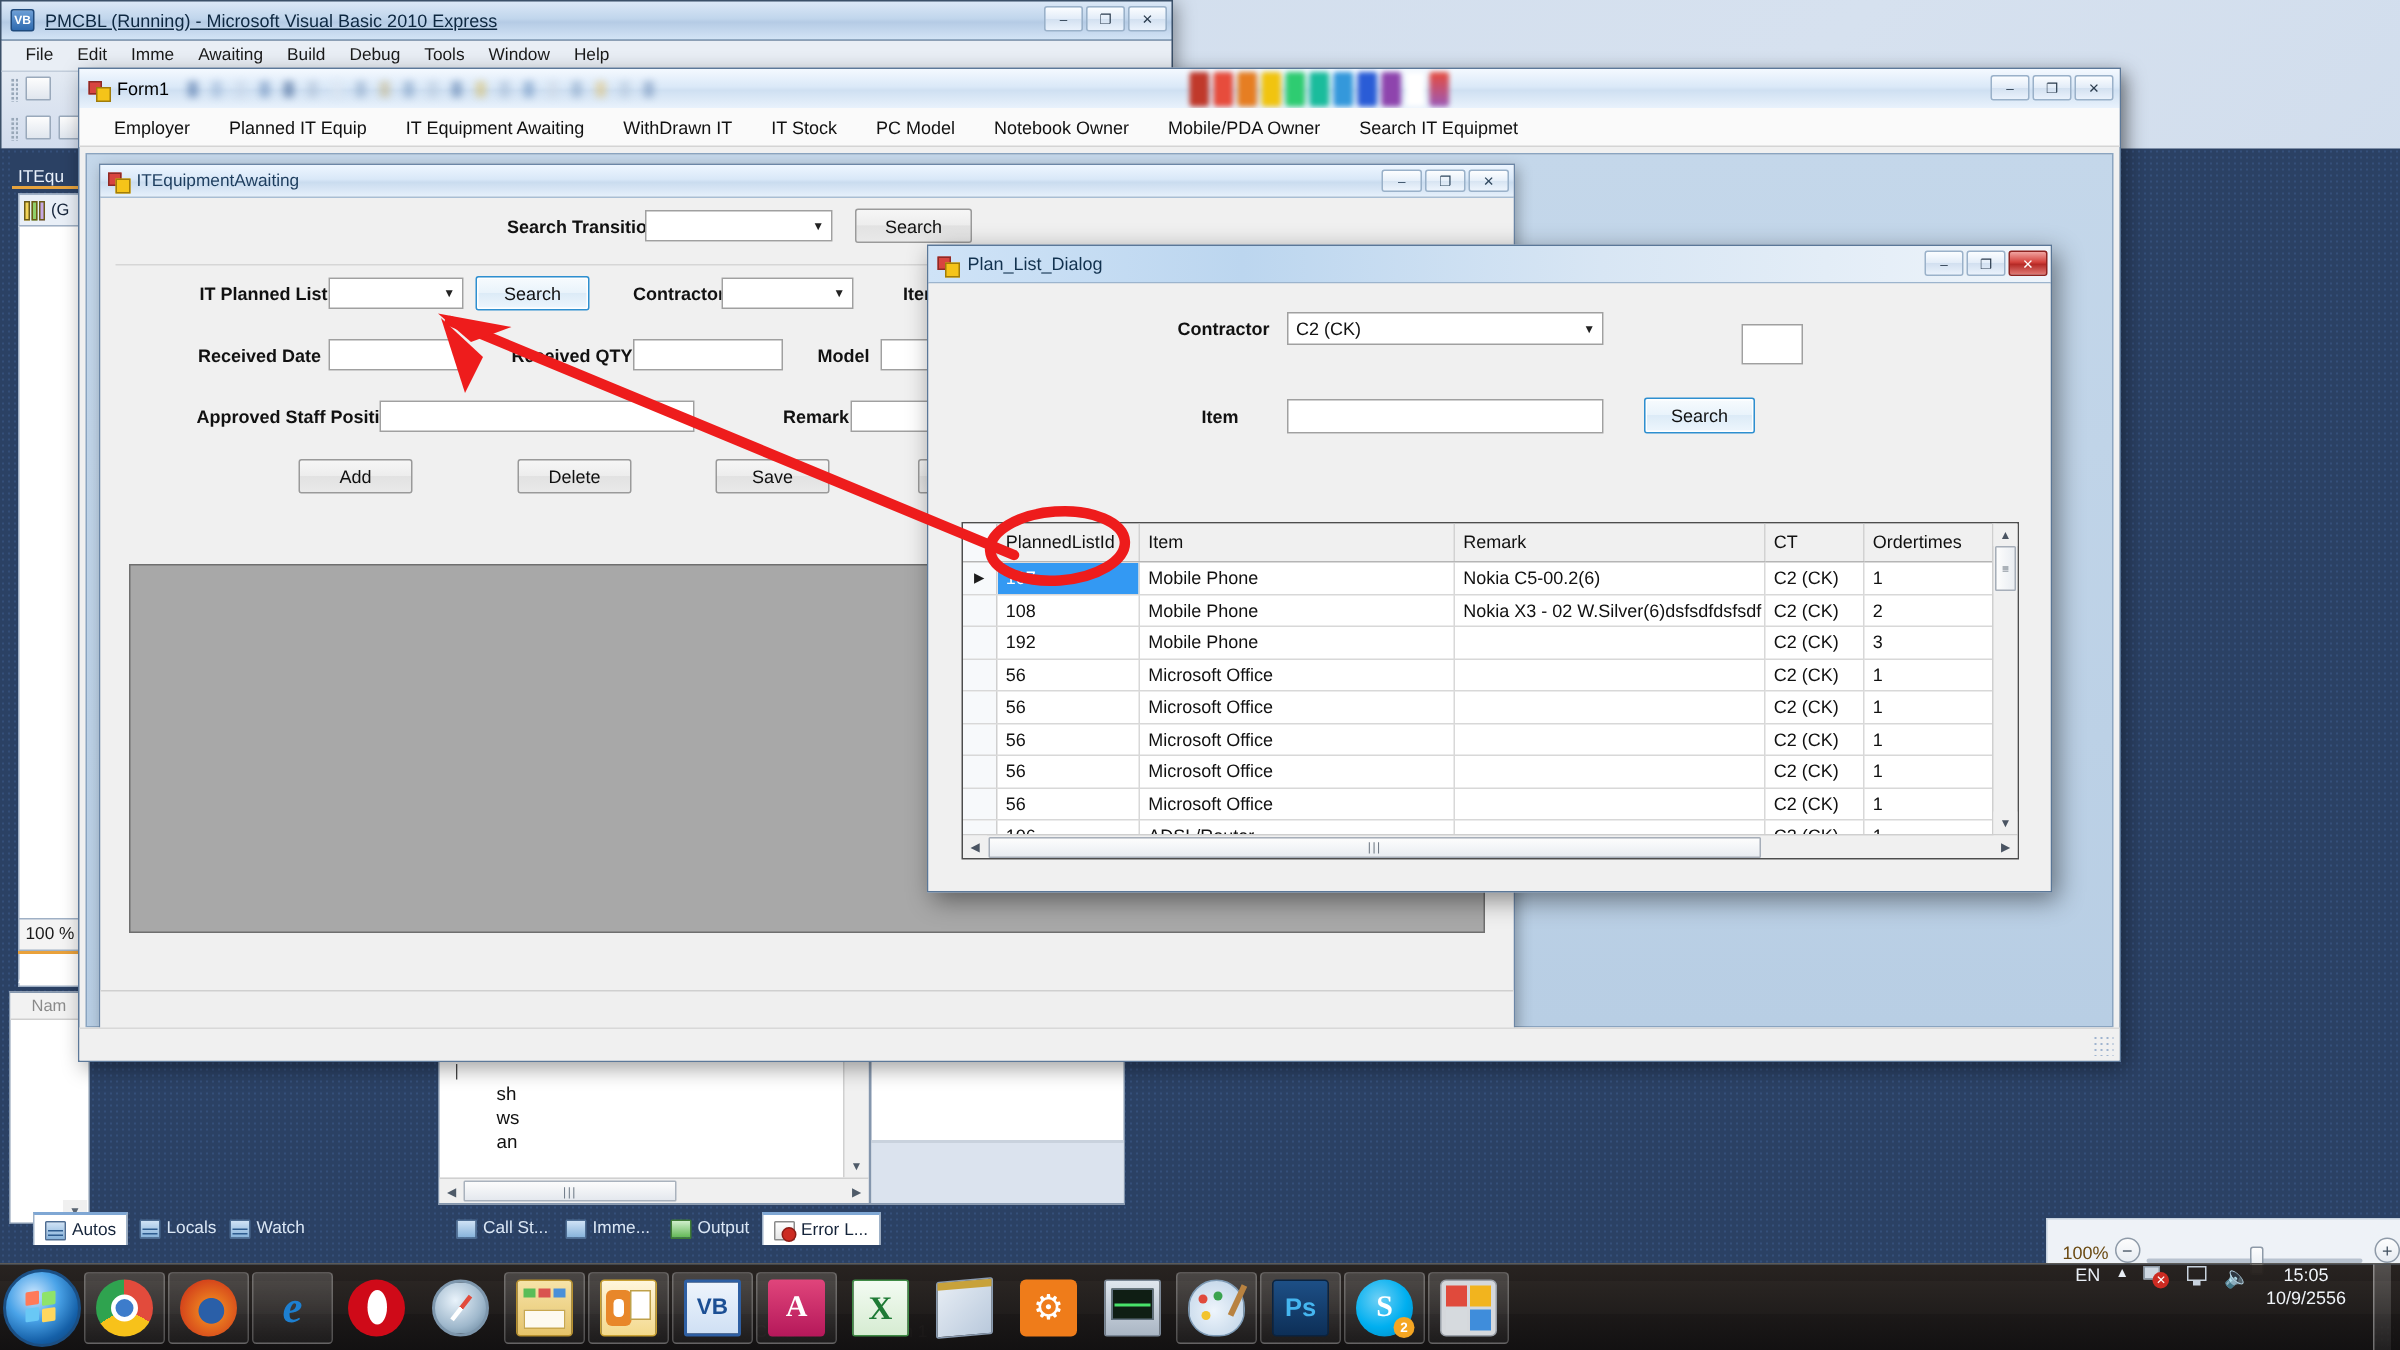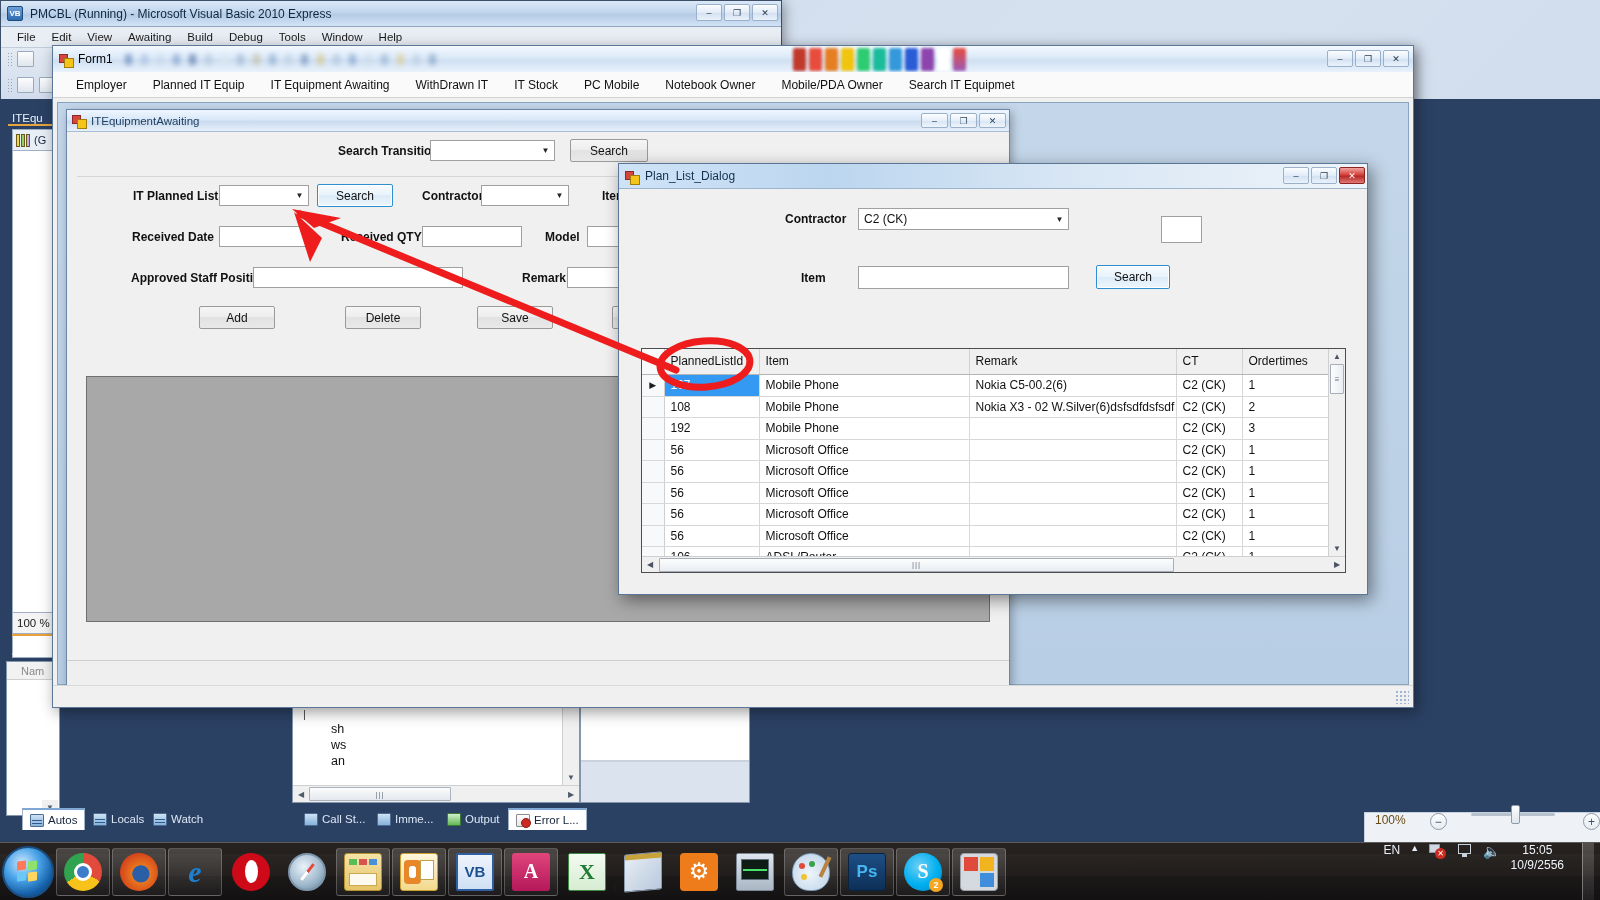--- a/index.html
+++ b/index.html
@@ -64,21 +64,21 @@
     position: relative;
   }
   #vs-titlebar .vs-ico {
     width: 16px; height: 15px;
     background: linear-gradient(to bottom,#6d9fd6,#2f6bb0);
     border: 1px solid #1e4a7d; border-radius: 2px;
     color: #fff; font-size: 8px; font-weight: bold;
     display:flex; align-items:center; justify-content:center;
   }
   #vs-titlebar .vs-title {
-    margin-left: 7px; font-size: 12px; color: #0d2740;
+    margin-left: 7px; font-size: 12px; color: #0d2740; text-decoration: underline;
   }
   #vs-win-btns { position: absolute; right: 3px; top: 3px; display: flex; gap: 2px; }
   #vs-menubar {
     height: 21px; background: #e9eef5;
     border-bottom: 1px solid #c2cddb;
     display: flex; align-items: center; padding-left: 8px;
   }
   #vs-menubar .mi {
     padding: 2px 8px; font-size: 11.5px; color: #1a1a1a;
   }
@@ -448,21 +448,21 @@
   #showdesk {
     width: 12px; height: 58px; margin-left: 8px;
     background: linear-gradient(to bottom, rgba(255,255,255,0.2), rgba(255,255,255,0.06));
     border-left: 1px solid rgba(255,255,255,0.35);
   }
 
   
   #vs-zoom-strip {
     position: absolute; right: 0; bottom: 58px; width: 236px; height: 30px;
     background: #eef2f7; border-top: 1px solid #c6d1de; border-left: 1px solid #c6d1de;
-    display: flex; align-items: flex-start; gap: 24px; padding-left: 10px;
+    display: flex; align-items: flex-end; gap: 4px; padding-left: 10px;
     font-size: 12px; color: #6b4a12;
   }
   .zcircle {
     width: 17px; height: 17px; border-radius: 50%;
     border: 1px solid #8e9aa8; background: linear-gradient(to bottom,#fdfdfd,#e7ecf2);
     display:flex; align-items:center; justify-content:center;
     font-size: 12px; color:#41505f; line-height: 0;
   }
   #ztrack { flex:1; height: 3px; background: #b8c2cf; border-radius: 2px; position: relative; margin-right: 4px;}
   #zthumb {
@@ -513,21 +513,21 @@
       <div id="vs-win-btns">
         <div class="tb-btn">–</div>
         <div class="tb-btn">❐</div>
         <div class="tb-btn">✕</div>
       </div>
     </div>
 
     <div id="vs-menubar">
       <div class="mi">File</div>
       <div class="mi">Edit</div>
-      <div class="mi">View</div>
+      <div class="mi">Imme</div>
       <div class="mi">Awaiting</div>
       <div class="mi">Build</div>
       <div class="mi">Debug</div>
       <div class="mi">Tools</div>
       <div class="mi">Window</div>
       <div class="mi">Help</div>
     </div>
 
     <div id="vs-toolstrip">
       <div class="ts-grip" style="left:6px;  top:4px;"></div>
@@ -672,21 +672,21 @@
         <div class="tb-btn">✕</div>
       </div>
     </div>
 
     <div id="form1-tabs">
       <div class="tab">Employer</div>
       <div class="tab">Planned IT Equip</div>
       <div class="tab">IT Equipment Awaiting</div>
       <div class="tab">WithDrawn IT</div>
       <div class="tab">IT Stock</div>
-      <div class="tab">PC Mobile</div>
+      <div class="tab">PC Model</div>
       <div class="tab">Notebook Owner</div>
       <div class="tab">Mobile/PDA Owner</div>
       <div class="tab">Search IT Equipmet</div>
     </div>
 
     <div id="form1-client">
 
       <div id="iteq">
         <div id="iteq-title">
           <span class="vbicon"></span>

